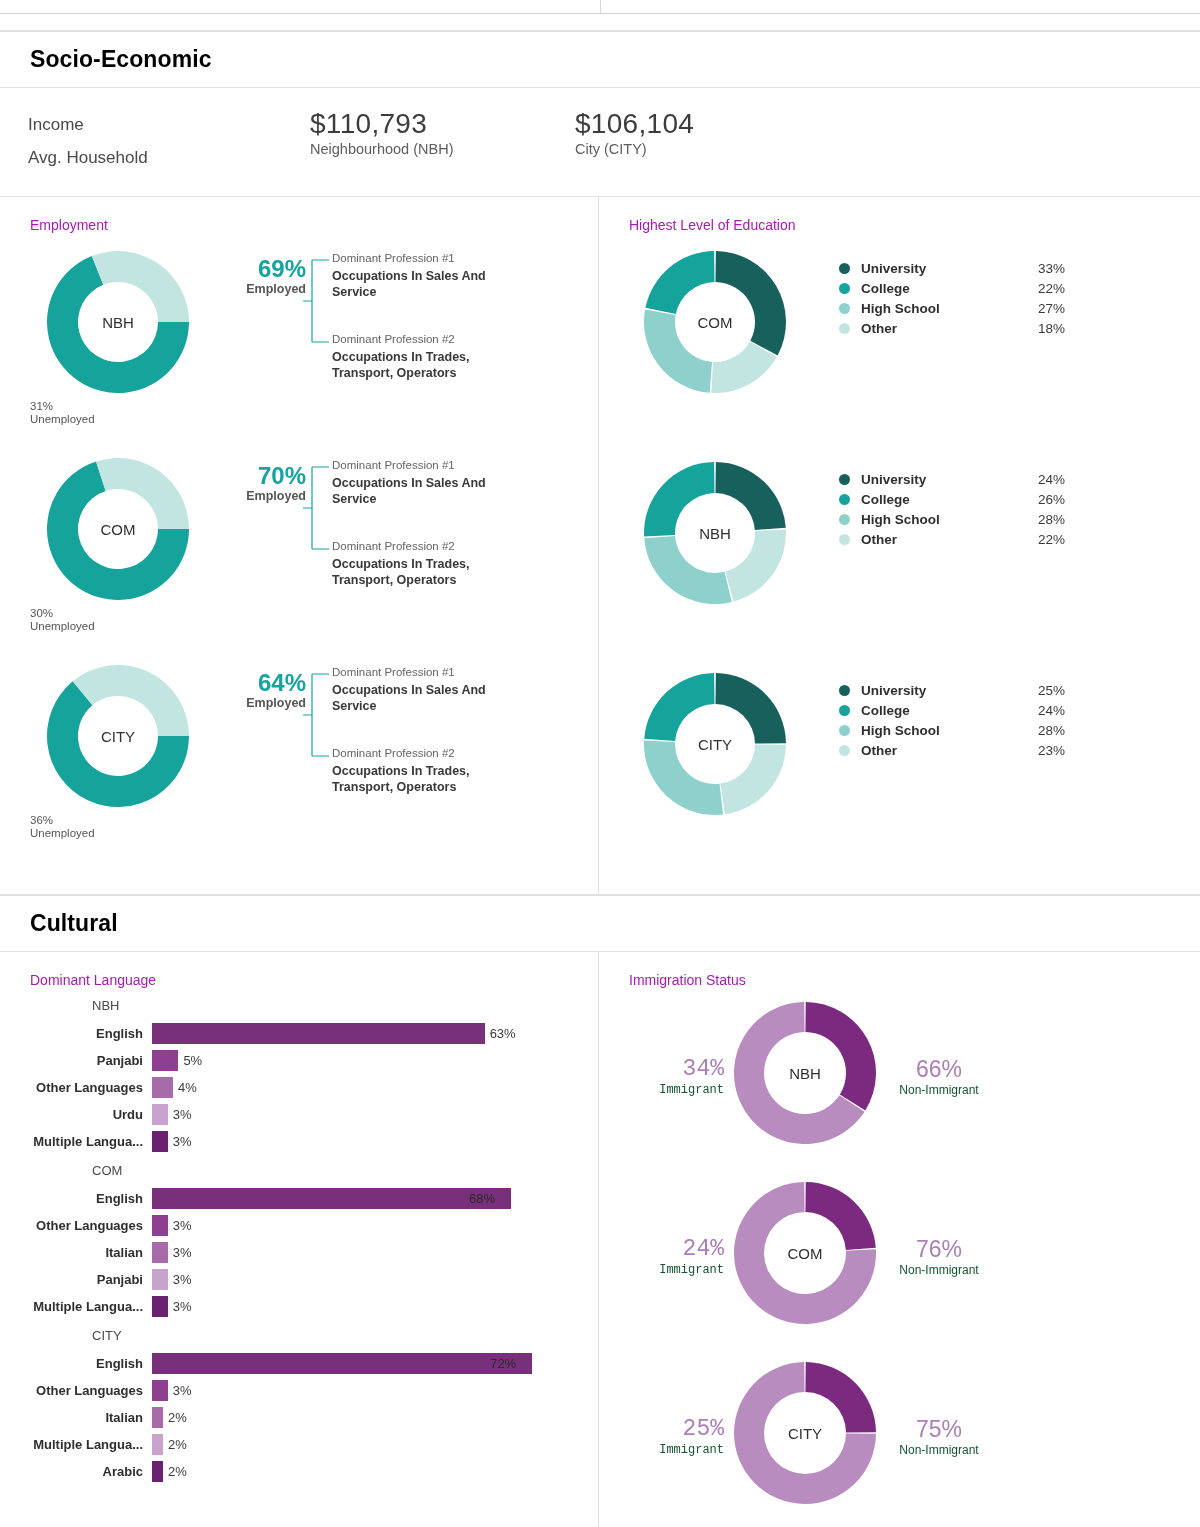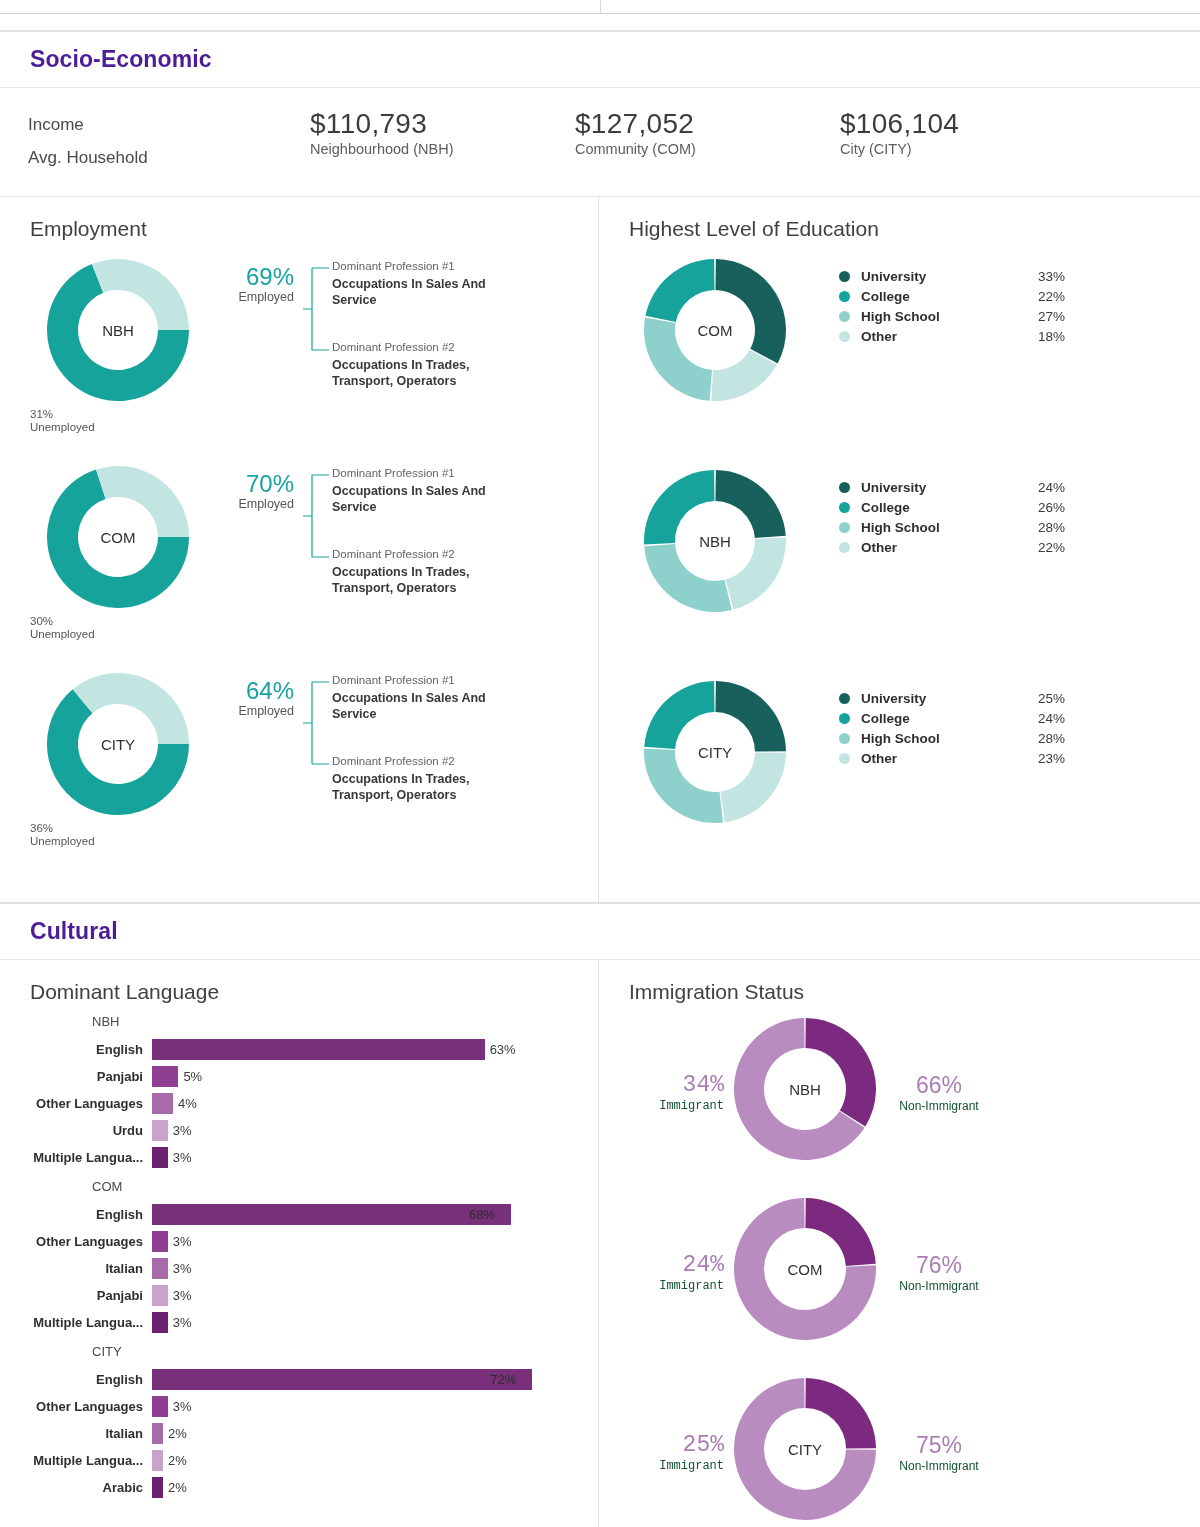--- a/index.html
+++ b/index.html
@@ -23,21 +23,21 @@
     border-left: none; border-right: none;
     background: #fff;
   }
   .section-head {
     padding: 14px 0 14px 30px;
     border-bottom: 1px solid #e4e4e4;
   }
   .section-title {
     font-size: 23px;
     font-weight: 600;
-    color: #4c1d95;
+    color: #000000;
     letter-spacing: .1px;
   }
 
   
   .income-strip {
     display: flex;
     align-items: flex-start;
     padding: 20px 0 22px 0;
     border-bottom: 1px solid #e4e4e4;
   }
@@ -66,22 +66,22 @@
   .cols { display: flex; }
   .col {
     flex: 0 0 599px;
     width: 599px;
     border-right: 1px solid #e0e0e0;
     padding: 20px 0 18px 0;
     position: relative;
   }
   .col:last-child { border-right: none; }
   .col-title {
-    font-size: 21px;
-    color: #404040;
+    font-size: 14px;
+    color: #a21caf;
     padding-left: 30px;
     margin-bottom: 10px;
     font-weight: 400;
   }
 
   
   .emp-row { position: relative; height: 207px; }
   .donut-wrap { position: absolute; left: 47px; top: 8px; }
   .donut { display: block; }
   .donut-center-label {
@@ -92,24 +92,25 @@
   .emp-unemp {
     position: absolute;
     left: 30px;
     top: 157px;
     font-size: 11.5px;
     line-height: 13px;
     color: #555;
   }
   .emp-pct-block {
     position: absolute;
-    left: 214px;
+    left: 226px;
     top: 14px;
     width: 80px;
     text-align: right;
+    font-weight: bold;
   }
   .emp-pct {
     font-size: 24px;
     color: #17a3a0;
     line-height: 1;
   }
   .emp-pct-sub {
     font-size: 12.5px;
     color: #555;
     margin-top: 1px;
@@ -268,24 +269,20 @@
     <div class="income-strip">
       <div class="income-label">
         <div>Income</div>
         <div>Avg. Household</div>
       </div>
       <div class="income-item">
         <div class="income-value">$110,793</div>
         <div class="income-cap">Neighbourhood (NBH)</div>
       </div>
       <div class="income-item">
-        <div class="income-value">$127,052</div>
-        <div class="income-cap">Community (COM)</div>
-      </div>
-      <div class="income-item">
         <div class="income-value">$106,104</div>
         <div class="income-cap">City (CITY)</div>
       </div>
     </div>
 
     <div class="cols">
 
       <div class="col">
         <div class="col-title">Employment</div>
         <div id="employment-rows">

